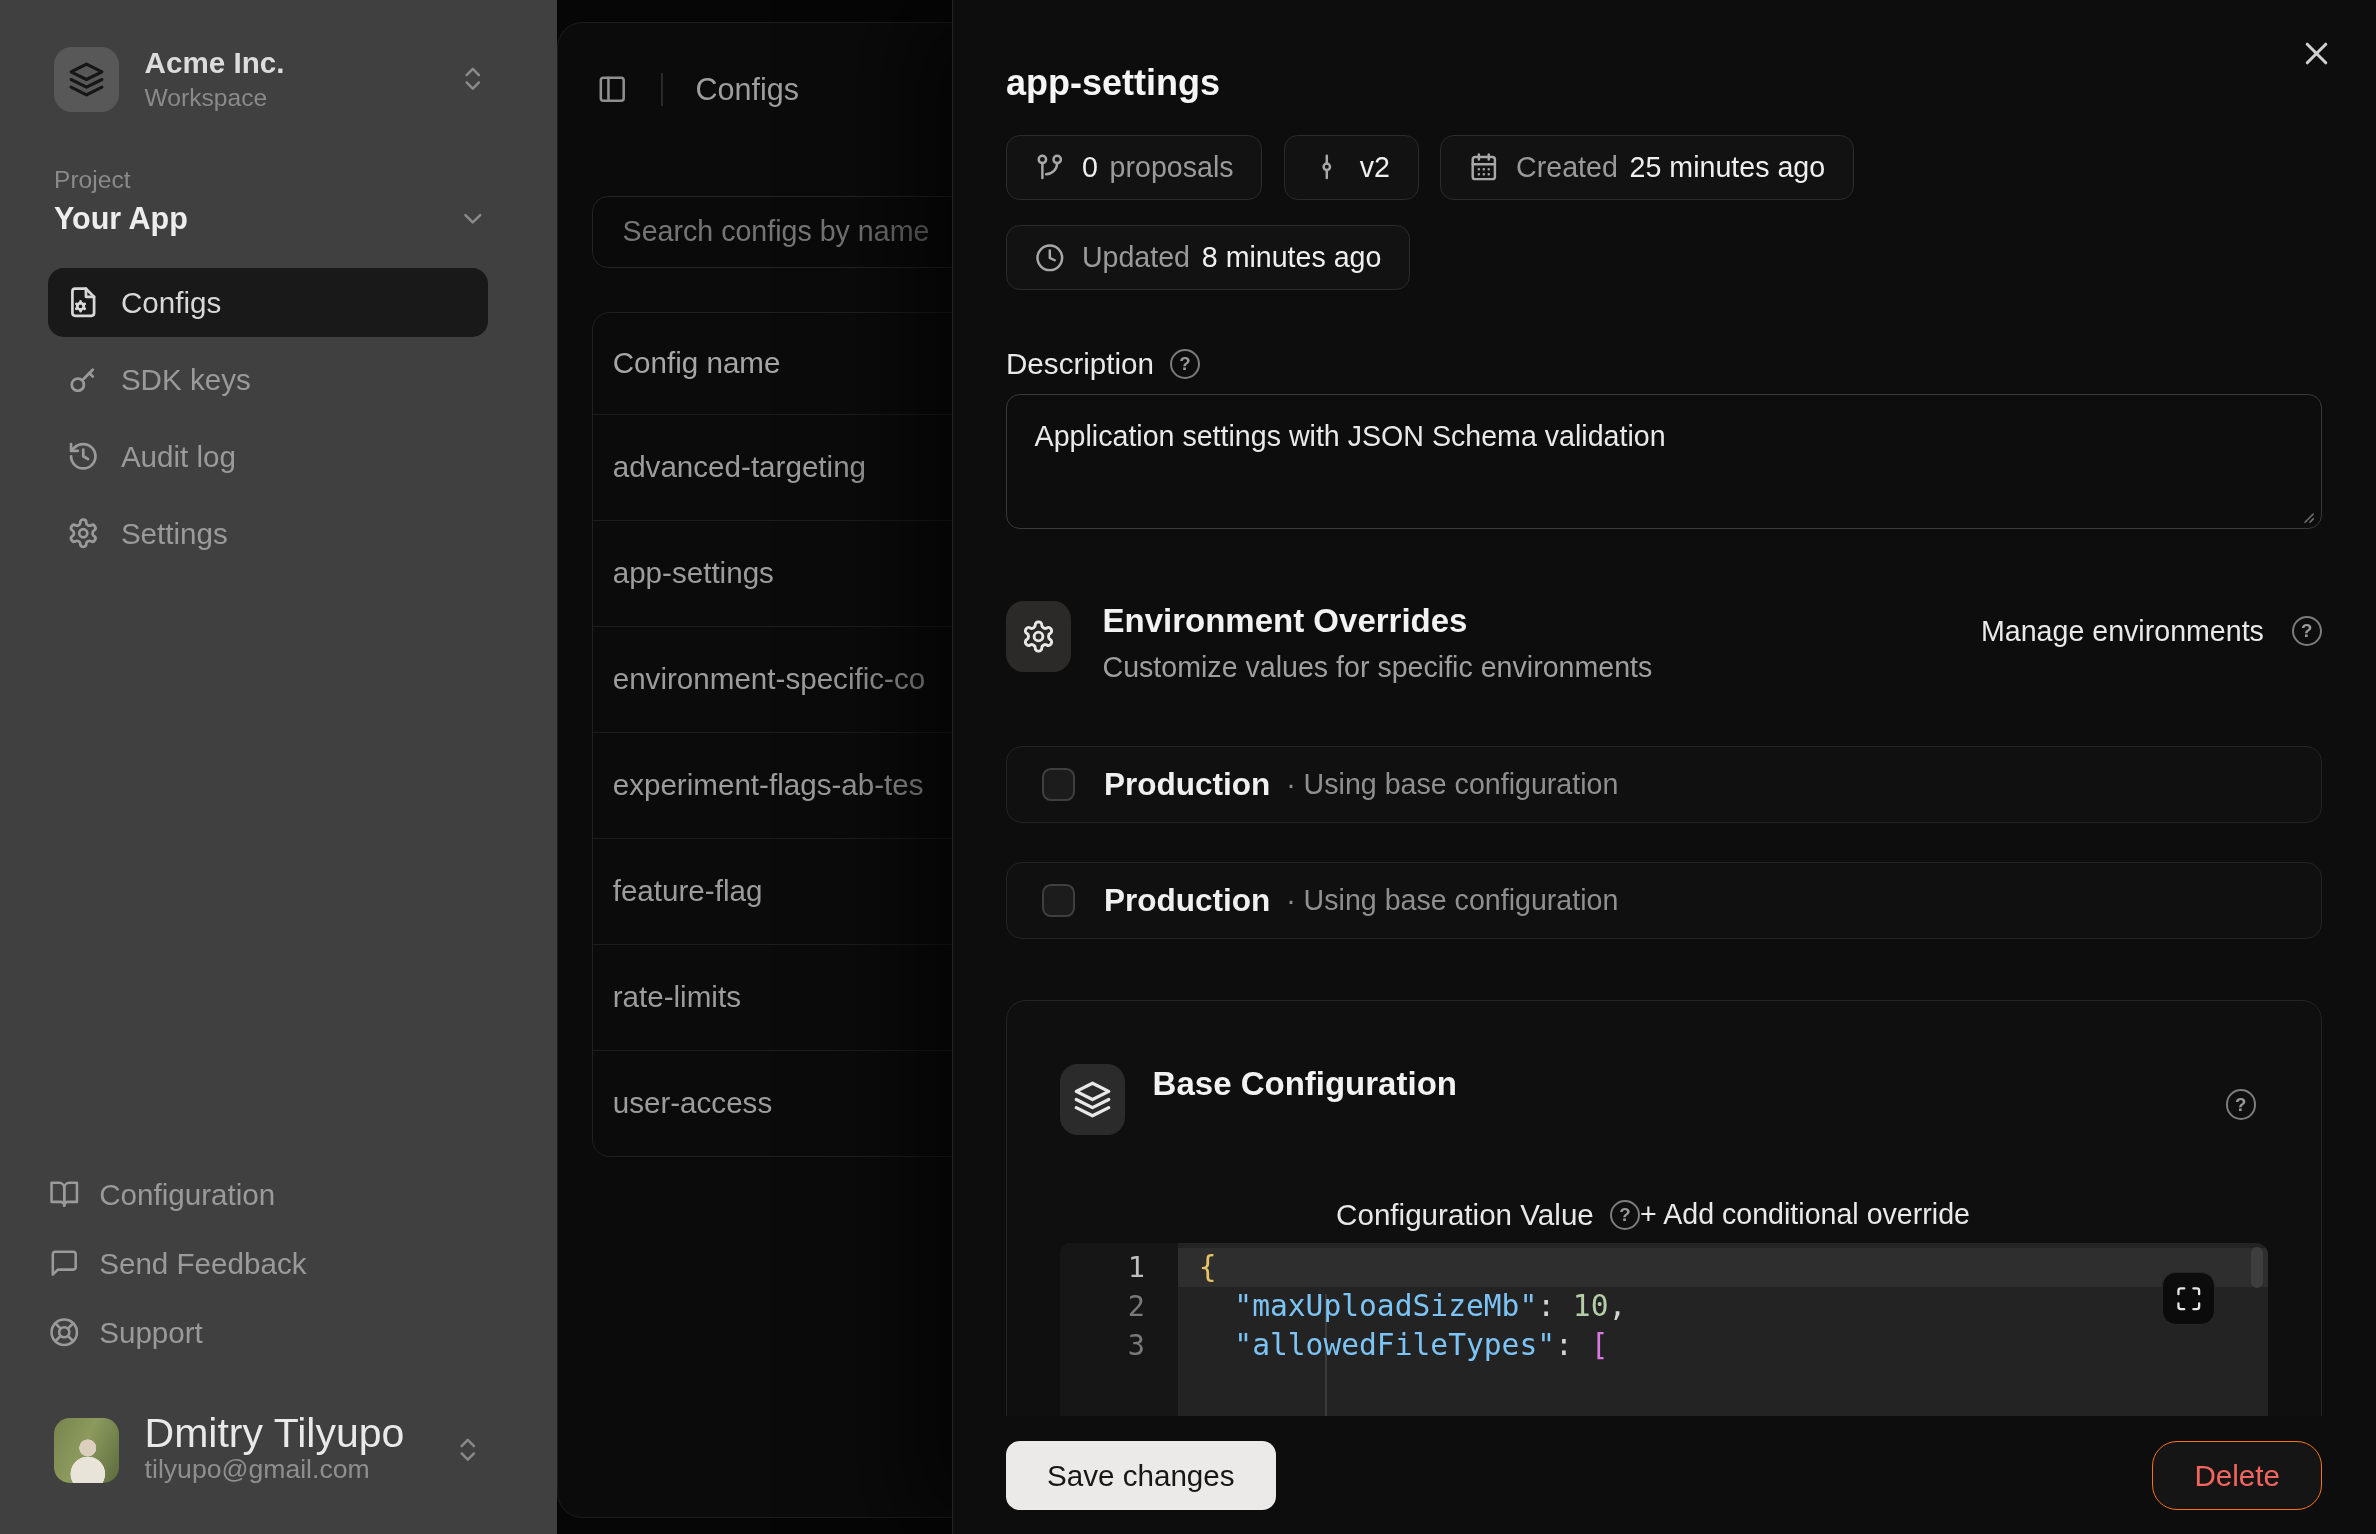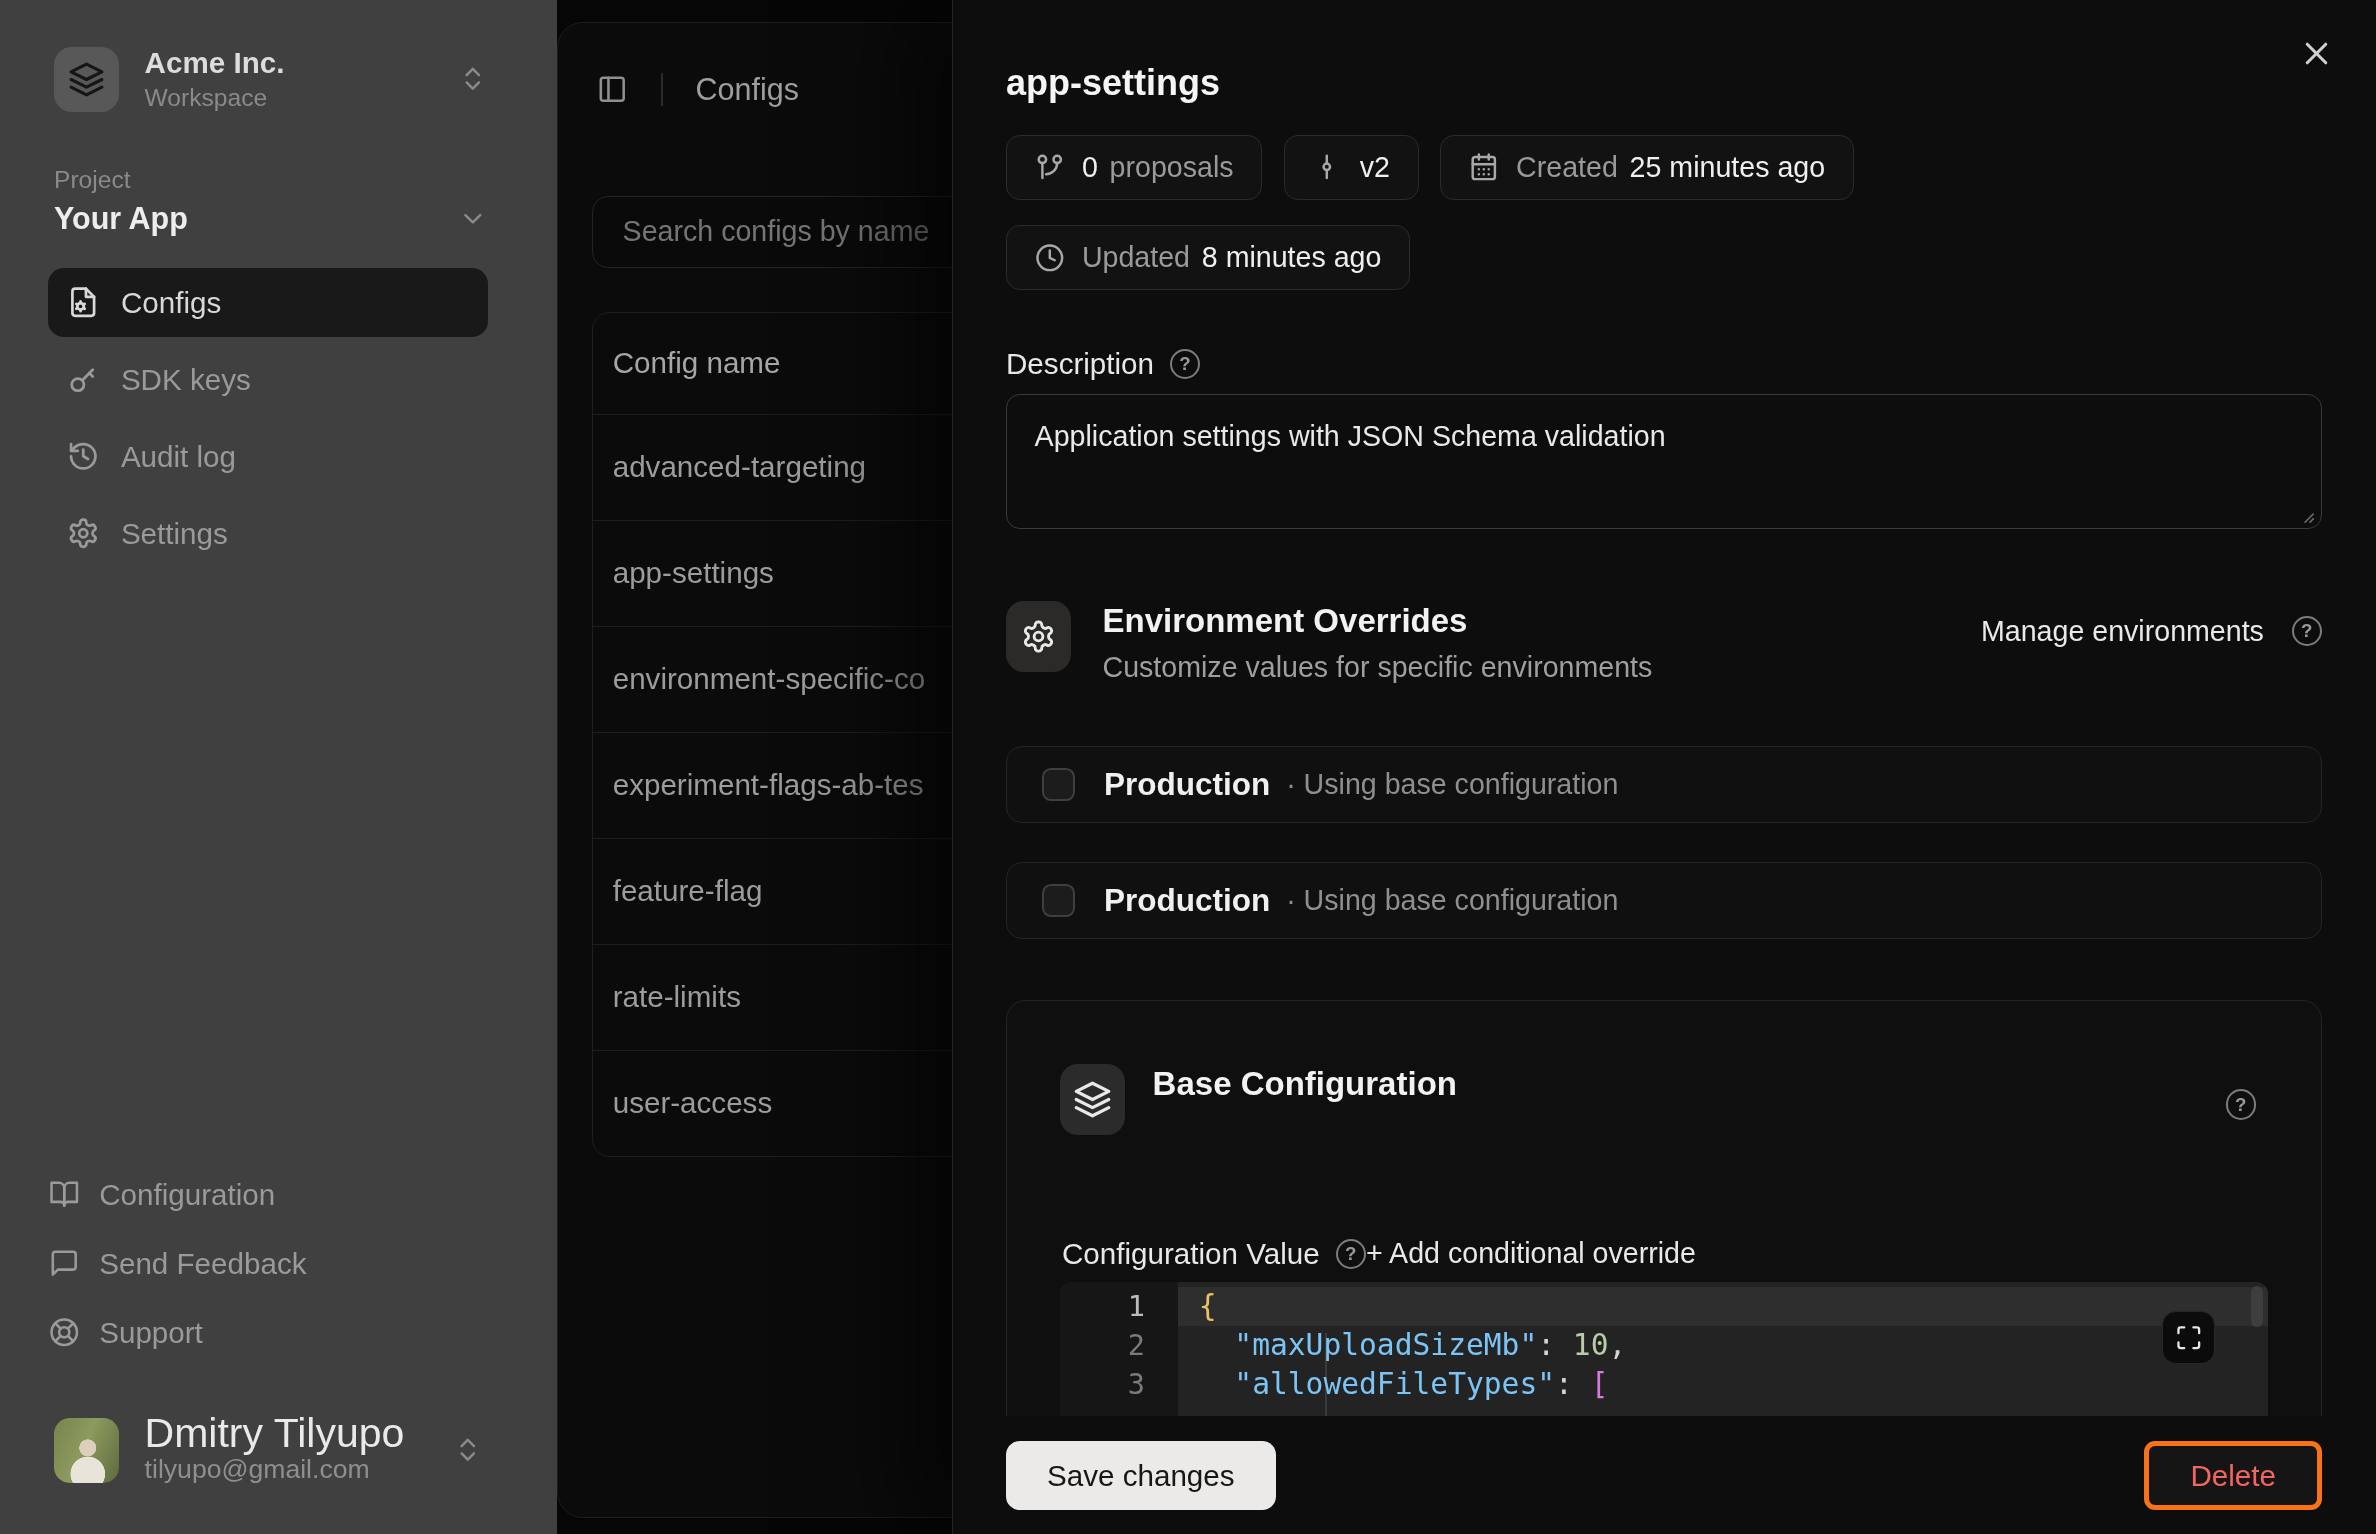--- a/index.html
+++ b/index.html
@@ -94,37 +94,37 @@
   .env-card { margin-top:39px; height:77px; border:1px solid #242424; background:#101010; border-radius:15.8px; display:flex; align-items:center; padding-left:35px; cursor:pointer; }
   .env-card.first { margin-top:61px; }
   .checkbox { width:32.5px; height:32.5px; border:2px solid #3f3f3f; background:#1c1c1c; border-radius:8.9px; flex:none; margin-right:29.6px; cursor:pointer; }
   .env-name { font-size:31.5px; font-weight:700; color:#f0f0f0; }
   .env-status { font-size:28.6px; color:#8f8f8f; margin-left:15.8px; }
 
   .base-card { margin-top:61px; border:1px solid #242424; background:#0f0f0f; border-radius:19.7px; padding:63px 0 59px 0; }
   .base-head { display:flex; align-items:flex-start; padding:0 65px 0 53px; }
   .base-htext { margin-left:27.6px; flex:1; min-width:0; }
   .base-head .qicon { margin-top:25.6px; }
-  .cv-row { display:flex; align-items:center; justify-content:flex-start; margin-top:102px; padding:0 77px 0 55px; }
+  .cv-row { display:flex; align-items:center; justify-content:center; margin-top:63px; padding:0 77px 0 55px; }
   .cv-left { display:flex; align-items:center; }
 
   .editor { position:relative; margin:10.8px 53px 0 53px; height:315px; background:#232323; border-radius:11.8px; overflow:hidden; display:flex; }
   .gutter { width:118px; background:#161616; flex:none; padding-top:5.9px; }
   .gut-line { height:39px; font-family:"DejaVu Sans Mono",monospace; font-size:28.6px; color:#7a7a7a; text-align:right; padding-right:33px; line-height:39px; }
   .gut-line.active { color:#bdbdbd; }
   .code { position:relative; flex:1; padding-top:5.9px; }
   .active-line { position:absolute; left:0; right:0; top:5.9px; height:39px; background:#2e2e2e; }
   .code-line { position:relative; height:39px; line-height:39px; font-family:"DejaVu Sans Mono",monospace; font-size:29.6px; white-space:pre; padding-left:20.7px; }
   .indent-guide { position:absolute; left:147px; top:51px; bottom:0; width:2px; background:#3a3a3a; }
   .expand-btn { position:absolute; top:29.6px; right:53px; width:53px; height:53px; border-radius:13.8px; background:rgba(10,10,10,.92); border:1px solid #262626; color:#e6e6e6; display:flex; align-items:center; justify-content:center; cursor:pointer; }
   .scroll-thumb { position:absolute; top:4.9px; right:4.9px; width:11.8px; height:41px; border-radius:5.9px; background:#3e3e3e; cursor:pointer; }
 
   .m-footer { position:absolute; left:0; right:0; bottom:0; height:119px; background:#0d0d0d; display:flex; align-items:center; justify-content:space-between; padding:0 54px 0 53px; }
   .save-btn { height:69px; padding:12px 41px; border-radius:13.8px; background:#eceae8; color:#171717; font-size:29.6px; font-weight:500; border:none; display:flex; align-items:center; cursor:pointer; font-family:inherit; }
-  .delete-btn { height:69px; padding:0 41px; border-radius:11px; background:#151515; border:5px solid #f97316; color:#f4655f; font-size:29.6px; font-weight:500; display:flex; align-items:center; cursor:pointer; font-family:inherit; }
+  .delete-btn { height:69px; padding:0 41px; border-radius:25px; background:#151515; border:1px solid #f97316; color:#f4655f; font-size:29.6px; font-weight:500; display:flex; align-items:center; cursor:pointer; font-family:inherit; }
 </style>
 </head>
 <body>
 
 <div id="screen">
 
   <aside class="sidebar">
 
     <div class="ws-row">
       <div class="ws-logo">

